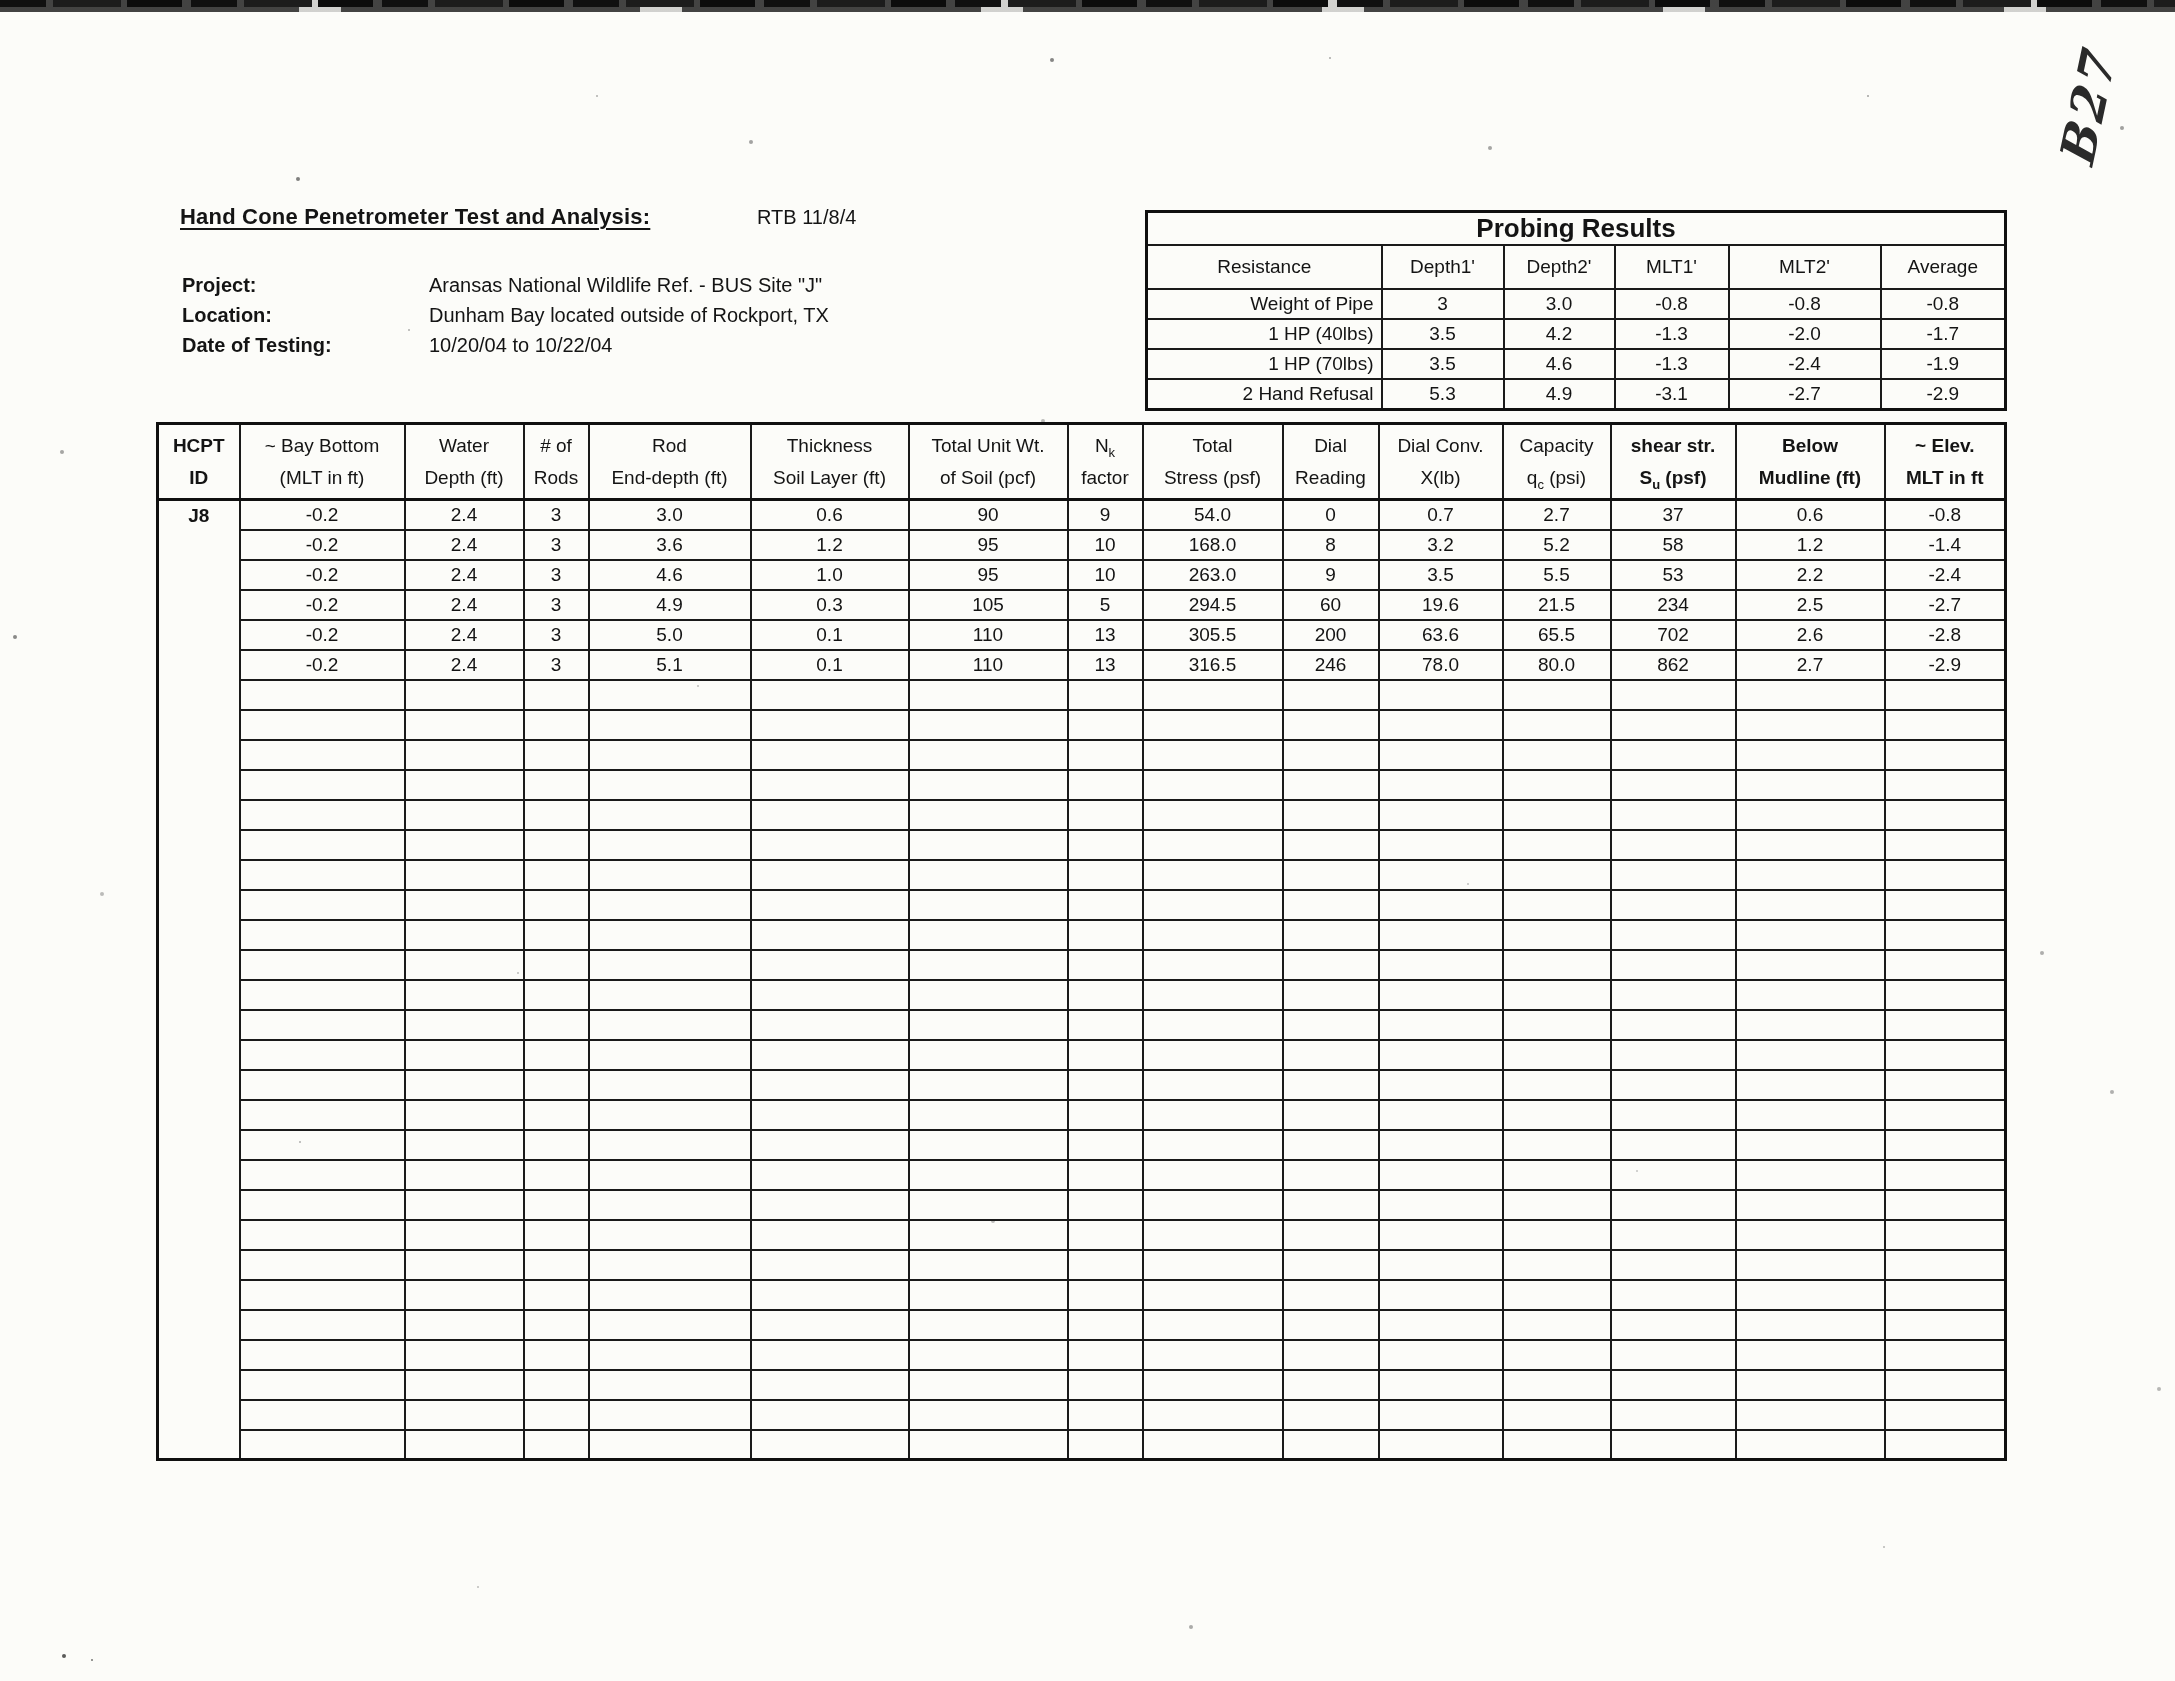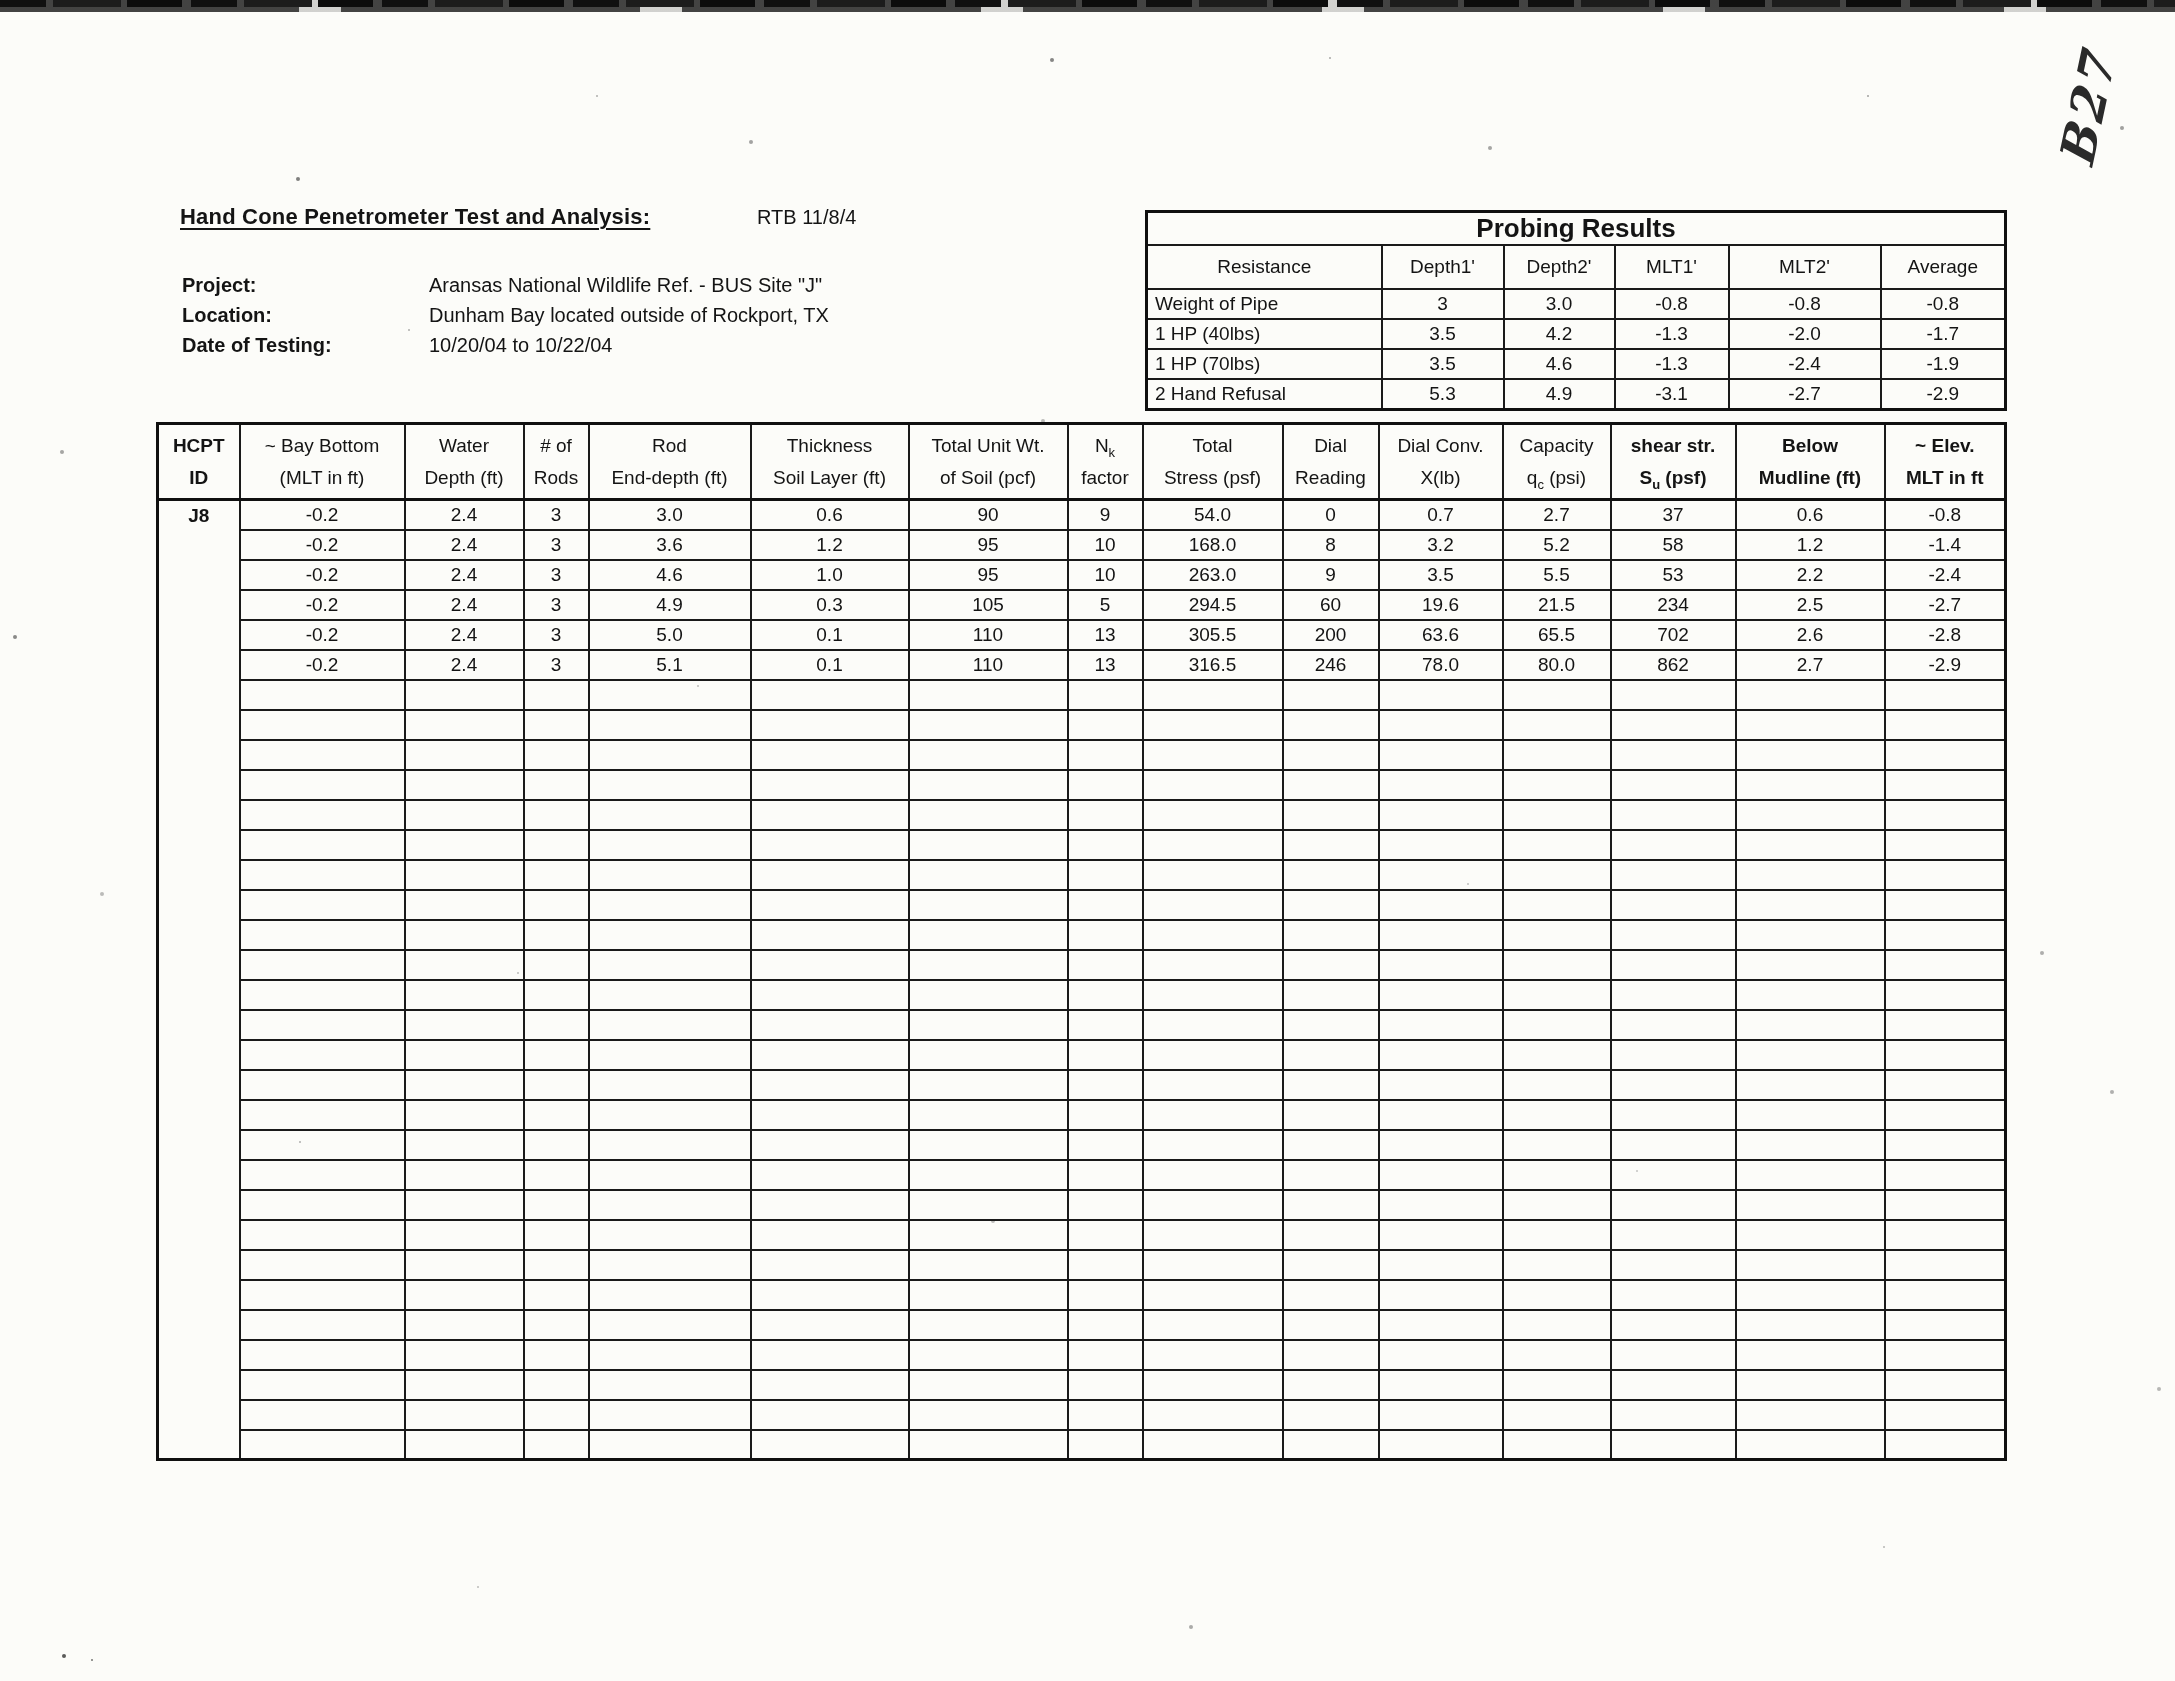--- a/index.html
+++ b/index.html
@@ -63,21 +63,21 @@
   
   #probing {
     position: absolute; left: 1145px; top: 210px;
     width: 858px; border-collapse: collapse; table-layout: fixed;
     font-size: 19px; border: 3px solid #101010; background: transparent;
   }
   #probing th, #probing td { border: 2px solid #1a1a1a; padding: 0 7px; overflow: hidden; white-space: nowrap; }
   #probing .p-title { height: 28px; text-align: center; font-weight: bold; font-size: 26px; }
   #probing thead tr:nth-child(2) th { height: 44px; font-weight: normal; text-align: center; }
   #probing tbody td { height: 30px; }
-  #probing .p-label { text-align: left; margin-top: 12px; }
+  #probing .p-label { text-align: right; margin-top: 12px; }
   #probing .p-num { text-align: center; }
 
   
   #hcpt {
     position: absolute; left: 156px; top: 422px;
     width: 1848px; border-collapse: collapse; table-layout: fixed;
     font-size: 19px; text-align: center;
     border: 3px solid #101010;
   }
   #hcpt th, #hcpt td { border: 2px solid #1a1a1a; overflow: hidden; white-space: nowrap; }

